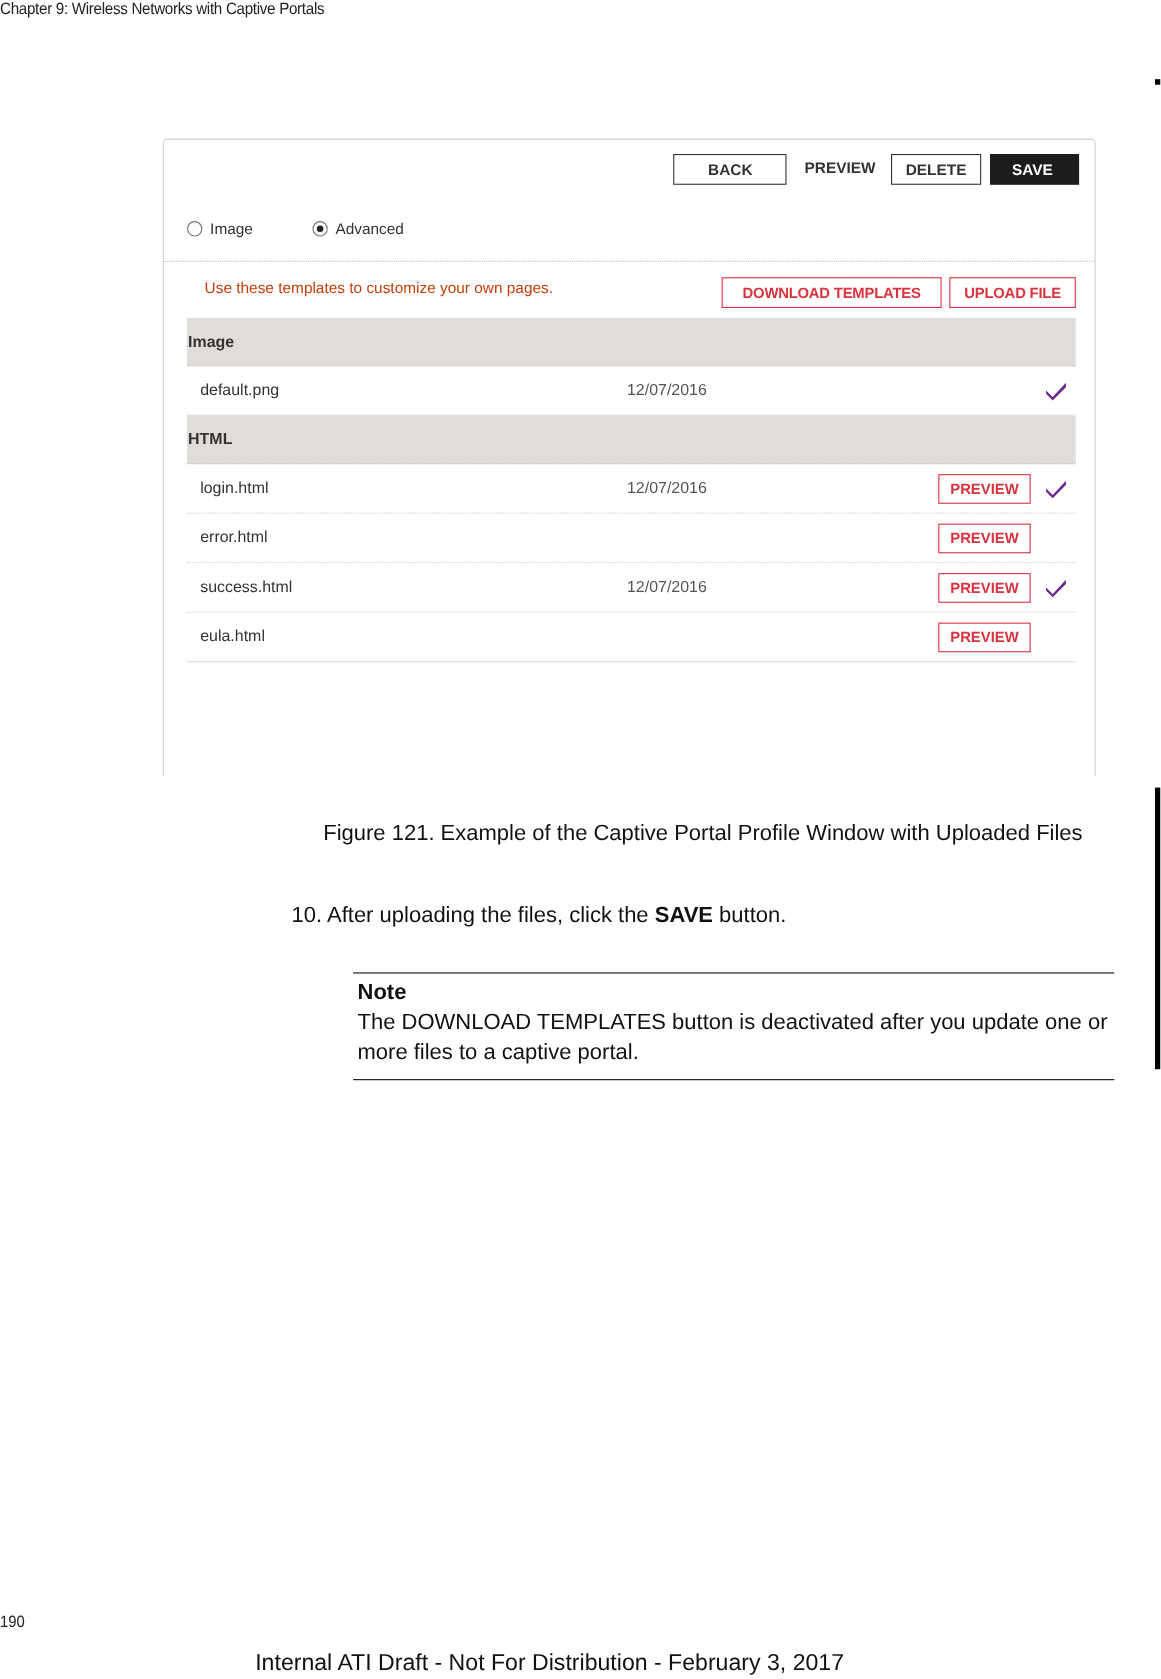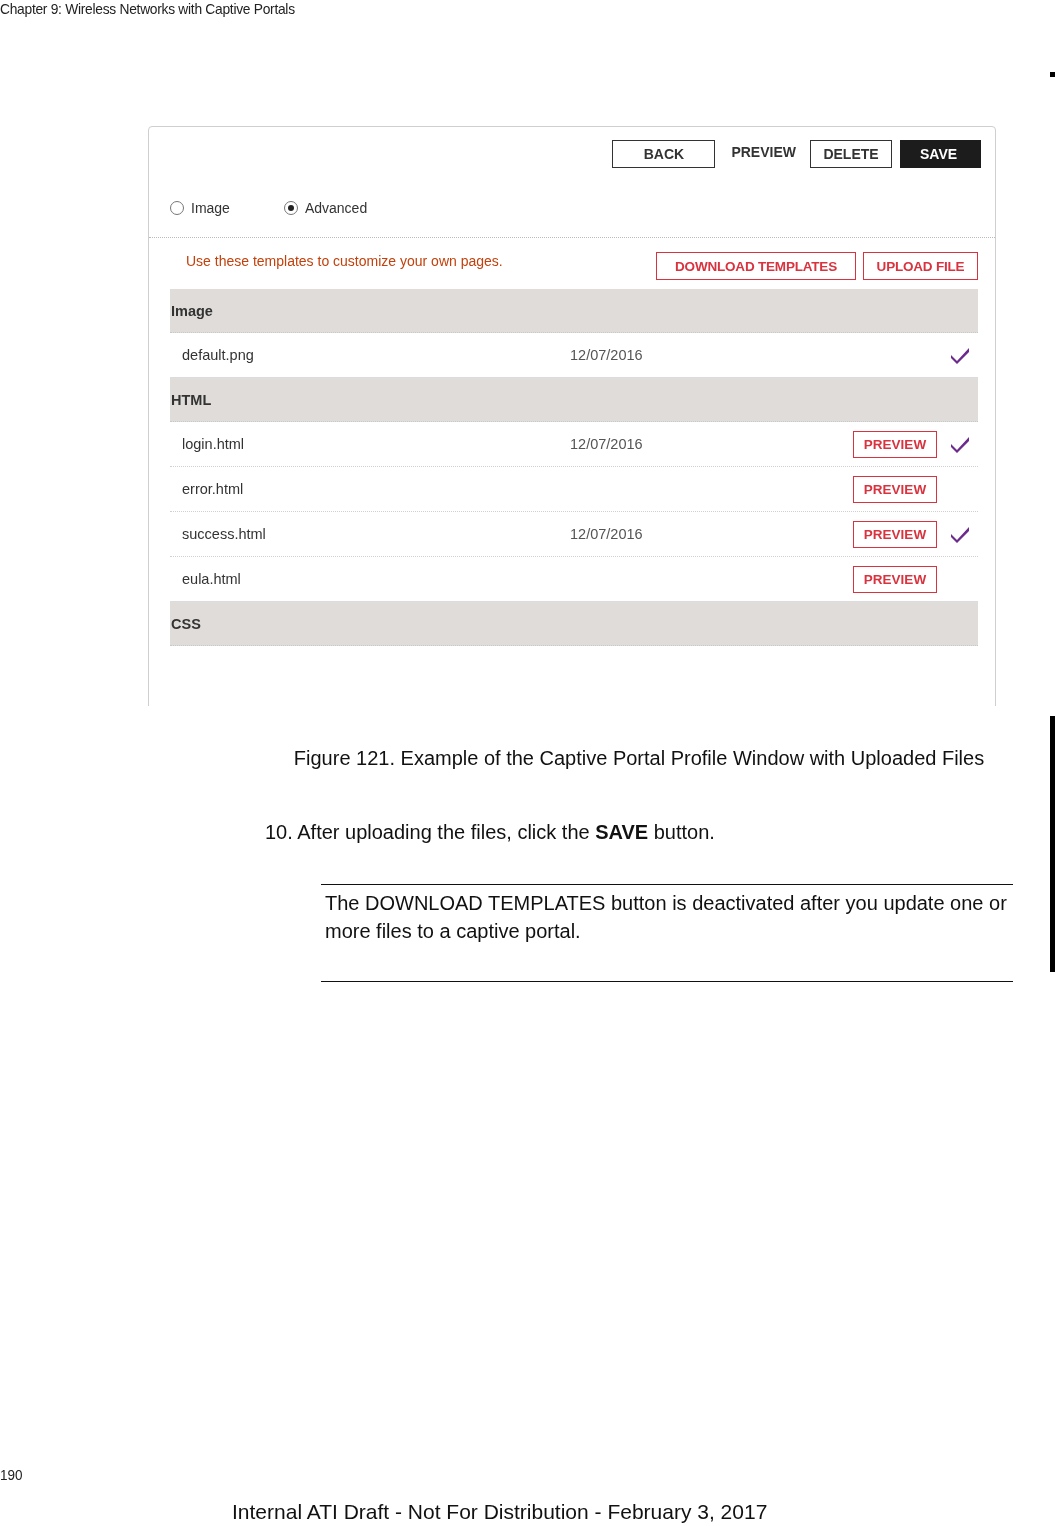--- a/index.html
+++ b/index.html
@@ -115,27 +115,27 @@
           <span class="file-date">12/07/2016</span>
           <div class="preview-btn">PREVIEW</div>
           <span class="check"><svg width="22" height="20" viewBox="0 0 22 20">
               <path d="M2 10 L8 16 L20 3 L20 7 L8 19 L2 13 Z" fill="#6b2a8c"></path>
             </svg></span>
         </div>
         <div class="file-row last-in-group">
           <span class="file-name">eula.html</span>
           <div class="preview-btn">PREVIEW</div>
         </div>
-        <div class="group-row">CSS</div>
       </div>
   </div>
 </div>
 
 <div class="caption">Figure 121. Example of the Captive Portal Profile Window with Uploaded Files</div>
 
 <div class="step"><span>10. After uploading the files, click the </span><b>SAVE</b><span> button.</span></div>
 
 <div class="note">
+  <div class="note-title">Note</div>
   <div class="note-body">The DOWNLOAD TEMPLATES button is deactivated after you update one or more files to a captive portal.</div>
 </div>
 
 <div class="page-number">190</div>
 <div class="footer">Internal ATI Draft - Not For Distribution - February 3, 2017</div>
 
 </body></html>

